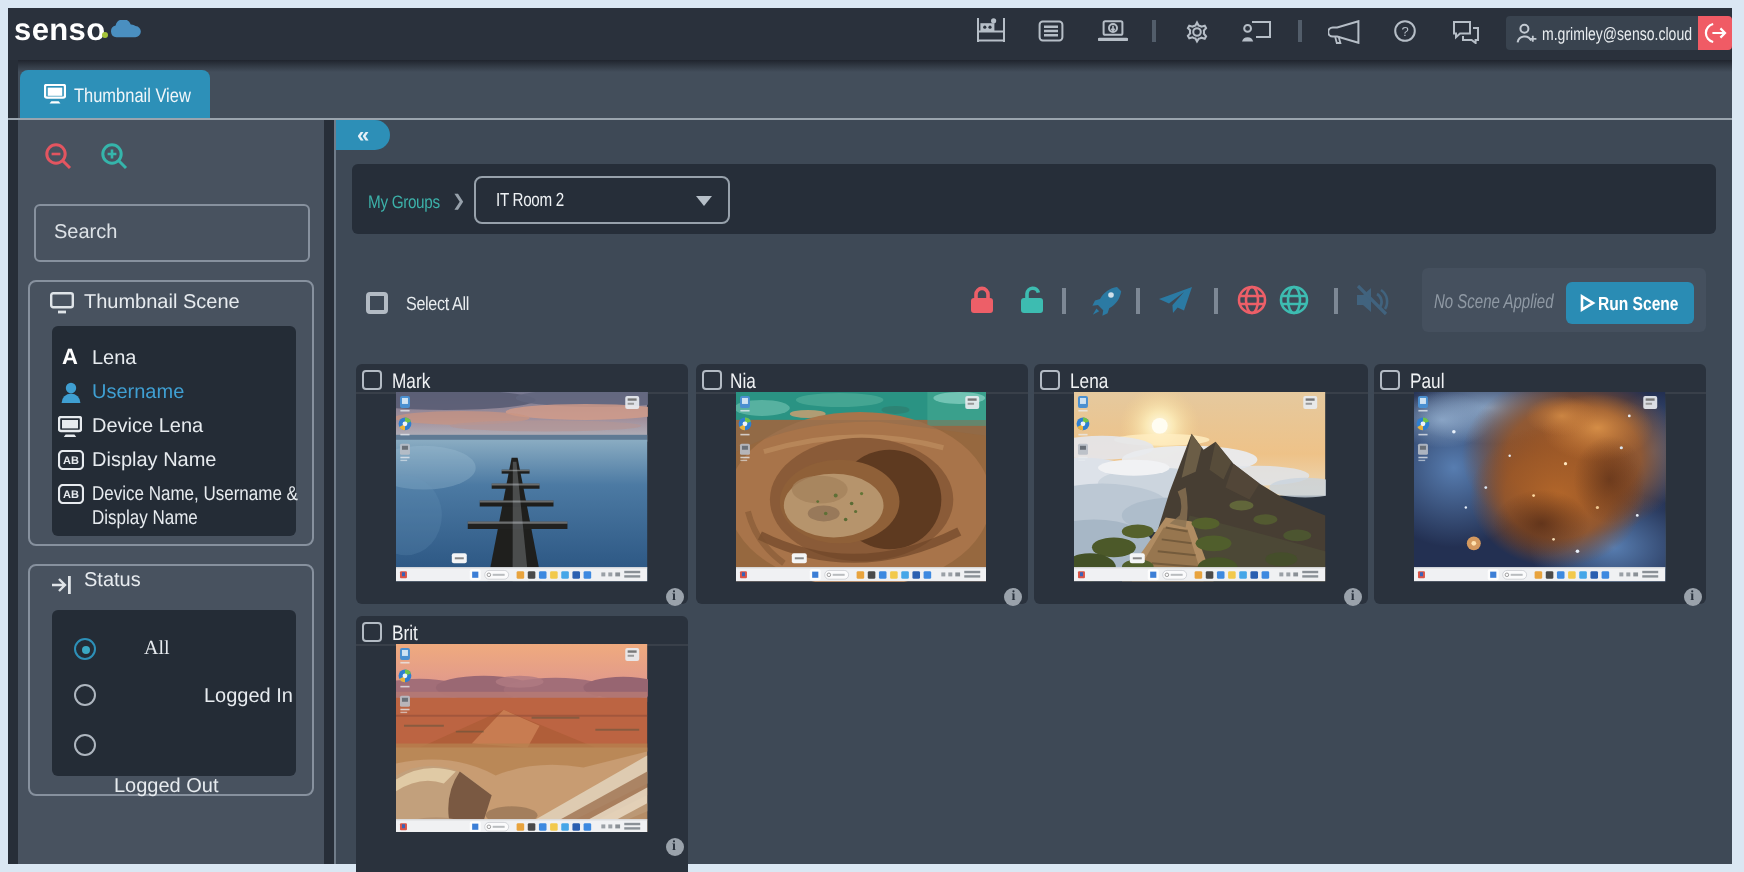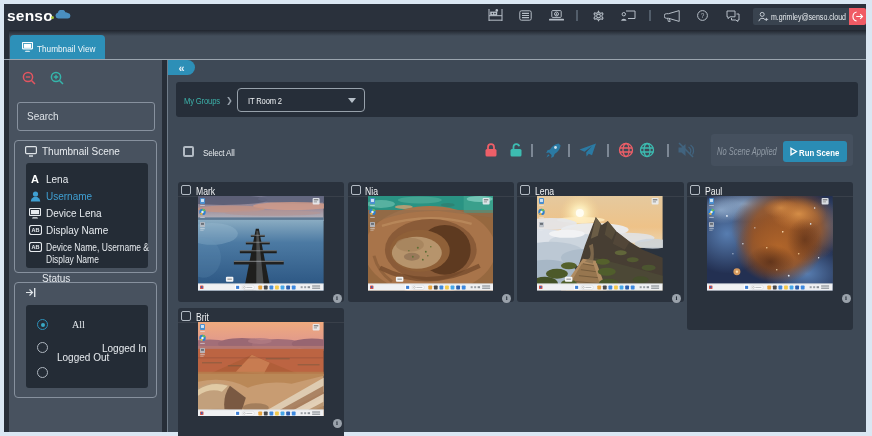--- a/index.html
+++ b/index.html
@@ -146,29 +146,29 @@
     <rect x="0.5" y="0.5" width="12" height="9" rx="2" fill="none" stroke="#e7ebef" stroke-width="1.1"></rect>
     <text x="6.5" y="7.2" text-anchor="middle" font-size="5.5" font-weight="bold" fill="#e7ebef" font-family="Liberation Sans">AB</text>
   </svg>
   <div class="abs txt" style="left:46px;top:242px;line-height:11.5px;transform:scaleX(0.85);transform-origin:left top;white-space:nowrap;">Device Name, Username &amp;<br>Display Name</div>
 
   <div class="abs panel" style="left:14px;top:282px;width:143px;height:116px;"></div>
   <svg class="abs" style="left:25px;top:287px;" width="11" height="11" viewBox="0 0 11 11" fill="none" stroke="#dfe4e8" stroke-width="1.2">
     <path d="M1 5.5 H7 M4.5 2.5 L7.5 5.5 L4.5 8.5"></path>
     <path d="M9.7 1 V10" stroke-width="1.4"></path>
   </svg>
-  <div class="abs txt" style="left:42px;top:273px;">Status</div>
+  <div class="abs txt" style="left:42px;top:285px;">Status</div>
   <div class="abs innerbox" style="left:26px;top:305px;width:122px;height:83px;"></div>
   <div class="abs" style="left:37px;top:319px;width:11px;height:11px;border:1.6px solid #2d90b8;border-radius:50%;"></div>
   <div class="abs" style="left:40.5px;top:322.5px;width:4px;height:4px;background:#3aa8c4;border-radius:50%;"></div>
   <div class="abs txt" style="left:72px;top:319px;font-family:Liberation Serif, serif;">All</div>
   <div class="abs" style="left:37px;top:342px;width:11px;height:11px;border:1.6px solid #aeb6bf;border-radius:50%;"></div>
   <div class="abs txt" style="left:57px;top:343px;padding-left:45px;">Logged In</div>
   <div class="abs" style="left:37px;top:367px;width:11px;height:11px;border:1.6px solid #aeb6bf;border-radius:50%;"></div>
-  <div class="abs txt" style="left:57px;top:352px;text-align:right;">Logged Out</div>
+  <div class="abs txt" style="left:57px;top:388px;text-align:right;">Logged Out</div>
 
   <div class="abs" style="left:168px;top:60px;width:27px;height:15px;background:#2d8fb7;border-radius:0 8px 8px 0;"></div>
   <div class="abs" style="left:168px;top:61.5px;width:27px;text-align:center;font-size:11px;color:#e6f0f7;font-weight:bold;">«</div>
 
   <div class="abs" style="left:176px;top:82px;width:682px;height:35px;background:#262e39;border-radius:3px;"></div>
   <div class="abs" style="transform:scaleX(0.85);transform-origin:left;white-space:nowrap;left:184px;top:96px;font-size:9px;letter-spacing:-0.2px;color:#3cb1a9;">My Groups</div>
   <div class="abs" style="left:226px;top:95.5px;font-size:8px;color:#97a1ab;">❯</div>
   <div class="abs" style="left:237px;top:88px;width:128px;height:24px;border:1px solid #97a1ab;border-radius:4px;"></div>
   <div class="abs" style="transform:scaleX(0.8);transform-origin:left;white-space:nowrap;left:248px;top:95px;font-size:9.5px;letter-spacing:-0.2px;color:#eef1f4;">IT Room 2</div>
   <div class="abs" style="left:348px;top:98px;width:0;height:0;border-left:4.5px solid transparent;border-right:4.5px solid transparent;border-top:5px solid #b6bfc8;"></div>
@@ -453,21 +453,21 @@
           <rect x="88.5" y="90" width="3.8" height="3.8" rx="0.7" fill="#2b5fb0"></rect>
           <rect x="94.1" y="90" width="3.8" height="3.8" rx="0.7" fill="#3d89e0"></rect>
           <rect x="103" y="90.6" width="2" height="2" fill="#9aa0a6"></rect>
           <rect x="106.5" y="90.6" width="2" height="2" fill="#9aa0a6"></rect>
           <rect x="110" y="90.6" width="2.4" height="2" fill="#8a9096"></rect>
           <rect x="114.5" y="89.8" width="8" height="1.2" fill="#8a9096"></rect>
           <rect x="114.5" y="92" width="8" height="1.2" fill="#8a9096"></rect>
         </svg></div>
       <div class="ibadge" style="left:154.5px;top:111.5px;">i</div>
     </div>
-  <div class="card" style="left:687.1px;top:182px;width:166.4px;height:148px;">
+  <div class="card" style="left:687.1px;top:182px;width:166.4px;height:120px;">
       <div class="cb" style="left:3px;top:3px;width:10px;height:10px;border-width:1.5px;"></div>
       <div style="position:absolute;left:17.5px;top:3px;font-size:10.5px;color:#f0f2f4;transform:scaleX(0.82);transform-origin:left;white-space:nowrap;">Paul</div>
       <div style="position:absolute;left:0;top:13.5px;width:100%;height:1px;background:rgba(255,255,255,0.07);"></div>
       <div class="shot" style="left:20px;top:14.0px;width:125.6px;height:94.6px;"><svg width="125.6" height="94.6" viewBox="0 0 126 95" preserveAspectRatio="none">
 <defs>
 <radialGradient id="plblue1" cx="0.5" cy="0.5" r="0.5">
               <stop offset="0" stop-color="#5a81b5" stop-opacity="0.95"></stop>
               <stop offset="1" stop-color="#5a81b5" stop-opacity="0"></stop>
             </radialGradient>
 <radialGradient id="plblue2" cx="0.5" cy="0.5" r="0.5">

